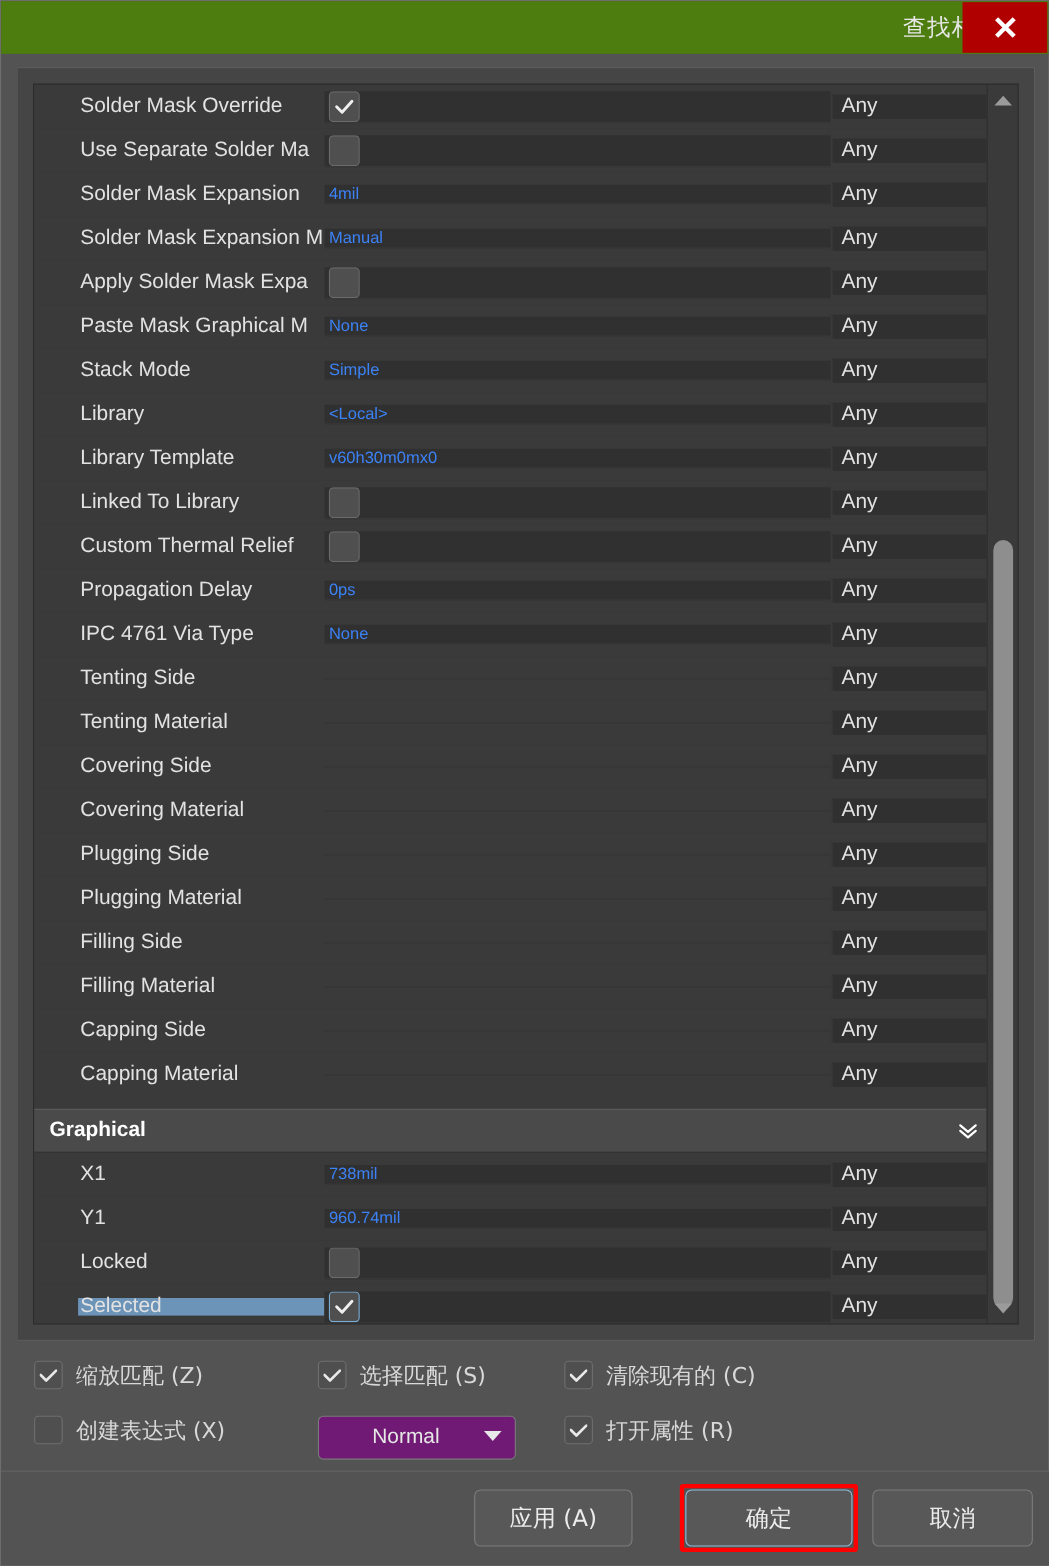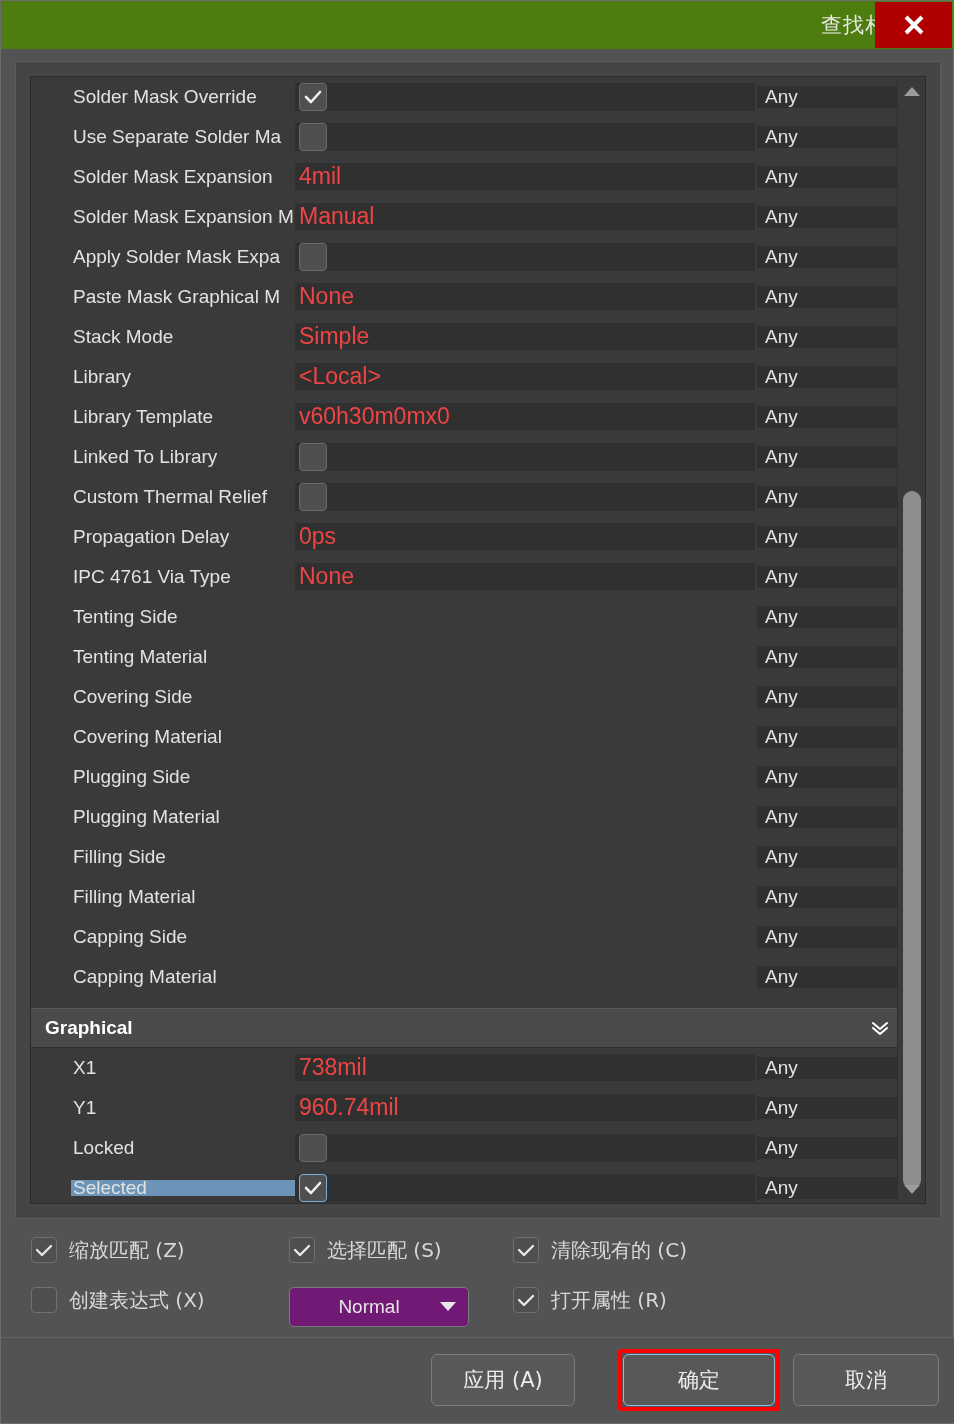--- a/index.html
+++ b/index.html
@@ -90,22 +90,22 @@
   }
   .cell-name .nm-txt { position: relative; z-index: 1; }
 
   .cell-value {
     position: relative;
     flex: 1 1 auto;
     background: #303030;
     margin: 2px 0 2px 0;
     display: flex; align-items: center;
     padding-left: 4px;
-    font-size: 23px;
-    color: #ef4444;
+    font-size: 15px;
+    color: #3b82f6;
     white-space: nowrap;
     overflow: hidden;
     border-bottom: 1px solid #3a3a3a;
   }
   .cell-any {
     flex: 0 0 142px;
     background: #303030;
     margin: 2px 0;
     display: flex; align-items: center;
     padding-left: 8px;

